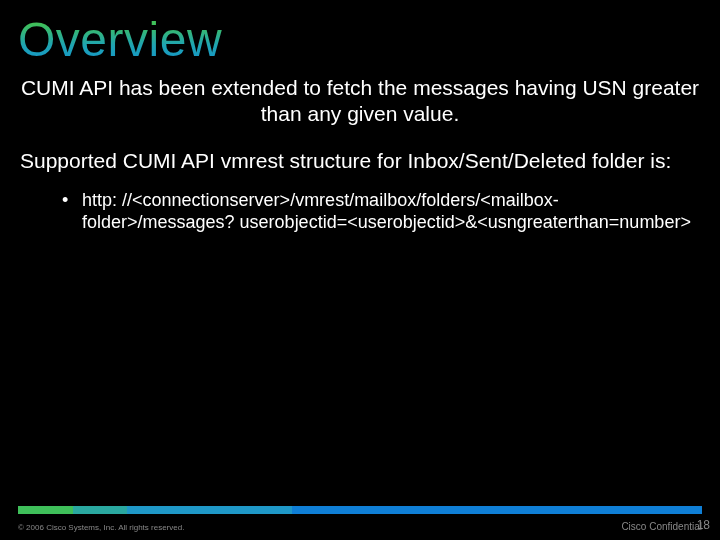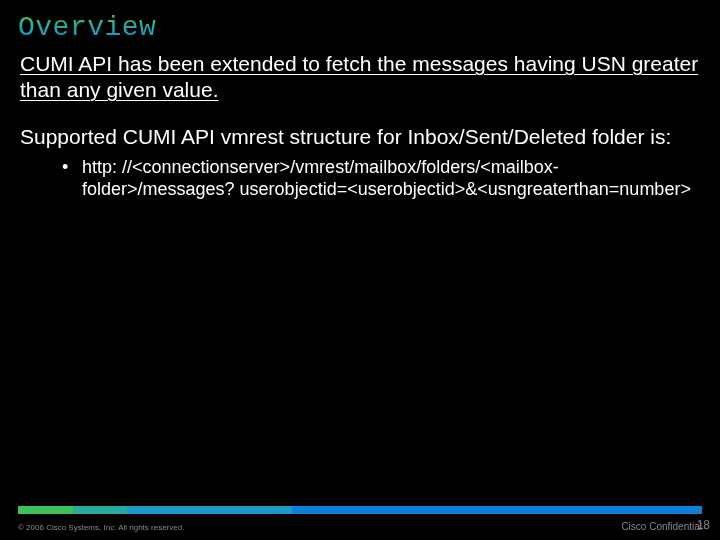--- a/index.html
+++ b/index.html
@@ -12,51 +12,51 @@
     overflow: hidden;
   }
   .slide {
     position: relative;
     width: 720px;
     height: 540px;
     background: #000;
     box-sizing: border-box;
   }
   .title {
-    font-size: 28px;
+    font-size: 48px;
     font-weight: 300;
     padding: 12px 8px 2px 18px;
     letter-spacing: 0.5px;
     background: linear-gradient(180deg, #5bd65b 0%, #3fbf5a 35%, #1fa4b1 65%, #0f8fd6 100%);
     -webkit-background-clip: text;
     background-clip: text;
     color: transparent;
-    font-family: Liberation Mono, monospace;
+    font-family: Liberation Sans, sans-serif;
   }
   .body {
     color: #ffffff;
     padding: 0 20px;
   }
   .para {
     font-size: 21px;
     line-height: 1.25;
     margin: 6px 0 0 0;
   }
   .para.first {
-    text-decoration: underline;
     text-decoration-thickness: 1px;
     text-underline-offset: 3px;
+    text-align: center;
   }
   .section-gap {
     height: 14px;
   }
   .bullet-list {
     list-style: none;
     padding: 0 0 0 42px;
-    margin: 6px 0 0 0;
+    margin: 15px 0 0 0;
   }
   .bullet-list li {
     position: relative;
     font-size: 18px;
     line-height: 1.25;
     color: #fff;
     padding-left: 20px;
     word-break: break-word;
   }
   .bullet-list li::before {

